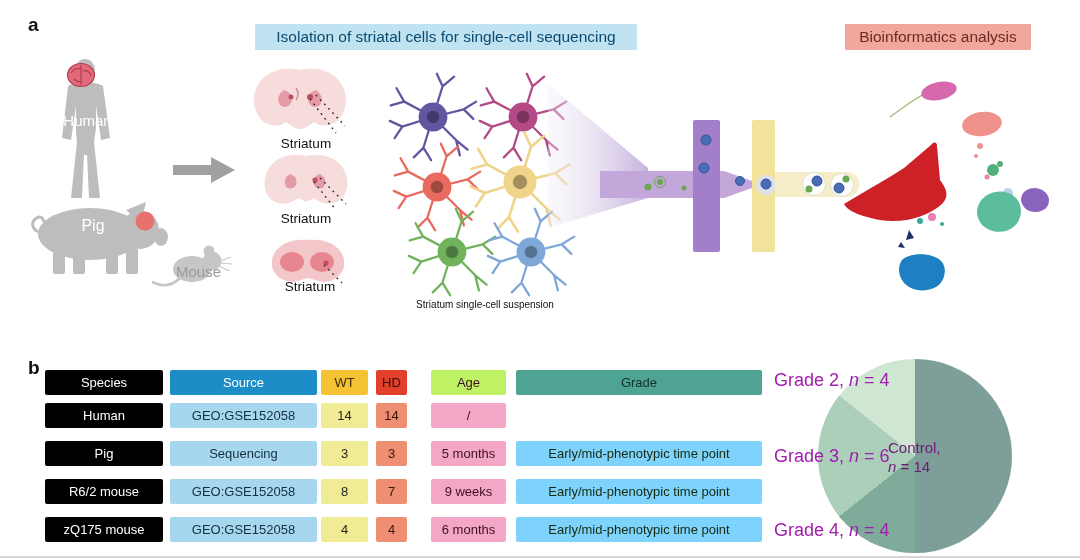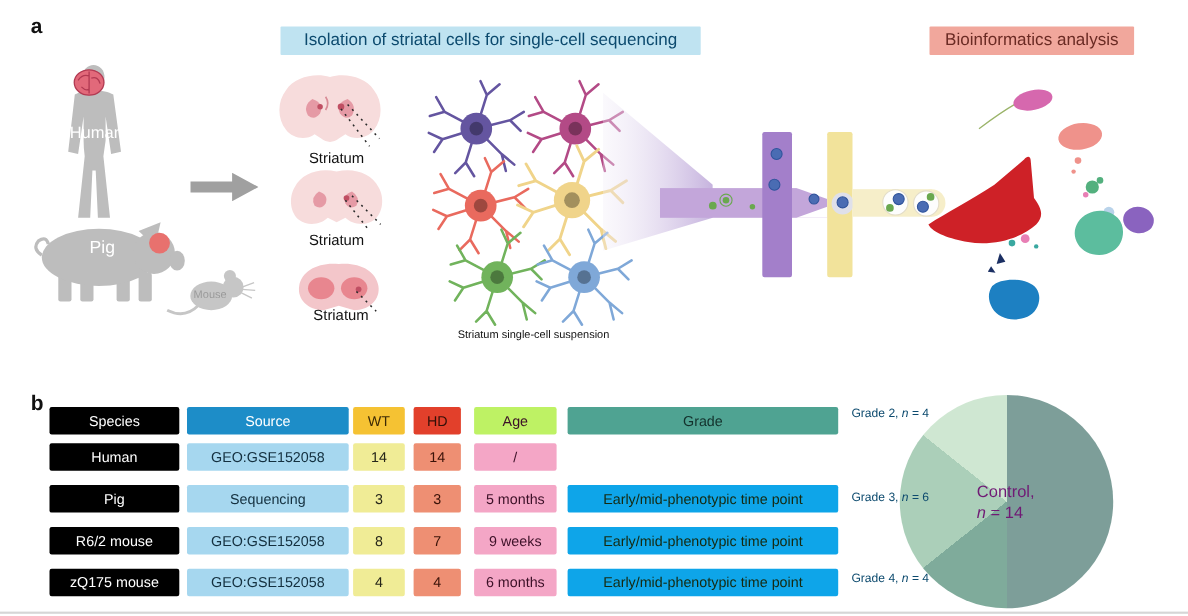--- a/index.html
+++ b/index.html
@@ -14,41 +14,41 @@
   .striatum-lab{width:96px;text-align:center;font-size:13.5px;color:#111}
   .susp-lab{width:170px;text-align:center;font-size:10px;line-height:18px;color:#111}
   
   .tbl{left:45px;top:370px}
   .trow{display:flex;margin-bottom:13px}
   .trow.hdr{margin-bottom:8px}
   .cell{height:25px;line-height:25px;text-align:center;font-size:13px;border-radius:2px;color:#26261a}
   .w-species{width:118px;margin-right:7px}
   .w-source{width:147px;margin-right:4px}
   .w-wt{width:47px;margin-right:8px}
-  .w-hd{width:43px;margin-right:12px}
+  .w-hd{width:31px;margin-right:24px}
   .w-age{width:75px;margin-right:10px}
   .w-grade{width:246px;position:relative}
   .blackc{background:#000;color:#fff;font-weight:500}
   .h-source{background:#1d8dc8;color:#fff}
   .h-wt{background:#f5c233;color:#3c2a05}
   .h-hd{background:#e2402b;color:#330f08}
   .h-age{background:#bef264;color:#3c1027}
   .h-grade{background:#4fa392;color:#13312c}
   .c-source{background:#a6d7ef;color:#14303f}
   .c-wt{background:#f0ec96}
   .c-hd{background:#ee8f73;color:#3a1208}
   .c-age{background:#f4a6c6;color:#3c1027}
-  .c-grade{background:#0ea5e9;color:#16290f}
+  .c-grade{background:#7dd3fc;color:#16290f}
   .c-grade-human{background:#92c374;color:#16290f}
   .grade-arrow{position:absolute;right:14px;top:6px}
   
   .pie{left:818px;top:359px;width:194px;height:194px;border-radius:50%}
   .pie-center{left:888px;top:438px;width:112px;font-size:15px;
               line-height:19px;color:#701a75}
-  .pie-lab{left:774px;font-size:11px;color:#0c4a6e}
+  .pie-lab{left:774px;font-size:18px;color:#a21caf}
   .botline{left:0;top:556px;width:1080px;height:2px;background:#d6d6d6}
   svg{display:block}
   .neuron{position:absolute}
 </style>
 </head>
 <body>
 
 <div class="fig">
 
   <svg width="0" height="0" style="position:absolute" aria-hidden="true">
@@ -95,21 +95,21 @@
   </svg>
   <div class="abs sp-label" style="left:68px;top:217px;width:50px;font-size:16px">Pig</div>
 
   <svg class="abs" style="left:146px;top:236px" width="92" height="52" viewBox="0 0 92 52">
     <path d="M6,46 q16,8 28,-4" fill="none" stroke="#c6c6c6" stroke-width="2.6"></path>
     <ellipse cx="46" cy="33" rx="19" ry="13" fill="#c6c6c6"></ellipse>
     <circle cx="63" cy="15" r="5.5" fill="#c6c6c6"></circle>
     <circle cx="66" cy="25" r="9.5" fill="#c6c6c6"></circle>
     <path d="M74,25 l11,-4 M74,27 l12,1 M73,30 l10,5" stroke="#c6c6c6" stroke-width="1.2" fill="none"></path>
   </svg>
-  <div class="abs" style="left:176px;top:263px;font-size:10px;color:#9a9a9a">Mouse</div>
+  <div class="abs" style="left:176px;top:263px;font-size:15px;color:#9a9a9a">Mouse</div>
 
   <svg class="abs" style="left:173px;top:157px" width="62" height="26" viewBox="0 0 62 26">
     <polygon points="0,8 38,8 38,0 62,13 38,26 38,18 0,18" fill="#a0a0a0"></polygon>
   </svg>
 
   <svg class="abs" style="left:248px;top:66px" width="104" height="70" viewBox="0 0 104 70">
     <path d="M52,4 C38,0 20,4 12,16 C4,26 4,42 12,52 C18,60 30,62 38,56 L44,60 C49,64 55,64 60,60 L66,56 C74,62 86,60 92,52 C100,42 100,26 92,16 C84,4 66,0 52,4 Z" fill="#f7dcdc"></path>
     <path d="M48,22 q4,6 0,12" stroke="#d88a95" stroke-width="1.5" fill="none"></path>
     <path d="M36,24 q-9,6 -4,15 q6,5 11,-2 q4,-9 -7,-13 Z" fill="#e59aa5"></path>
     <path d="M68,24 q9,6 4,15 q-6,5 -11,-2 q-4,-9 7,-13 Z" fill="#e59aa5"></path>

